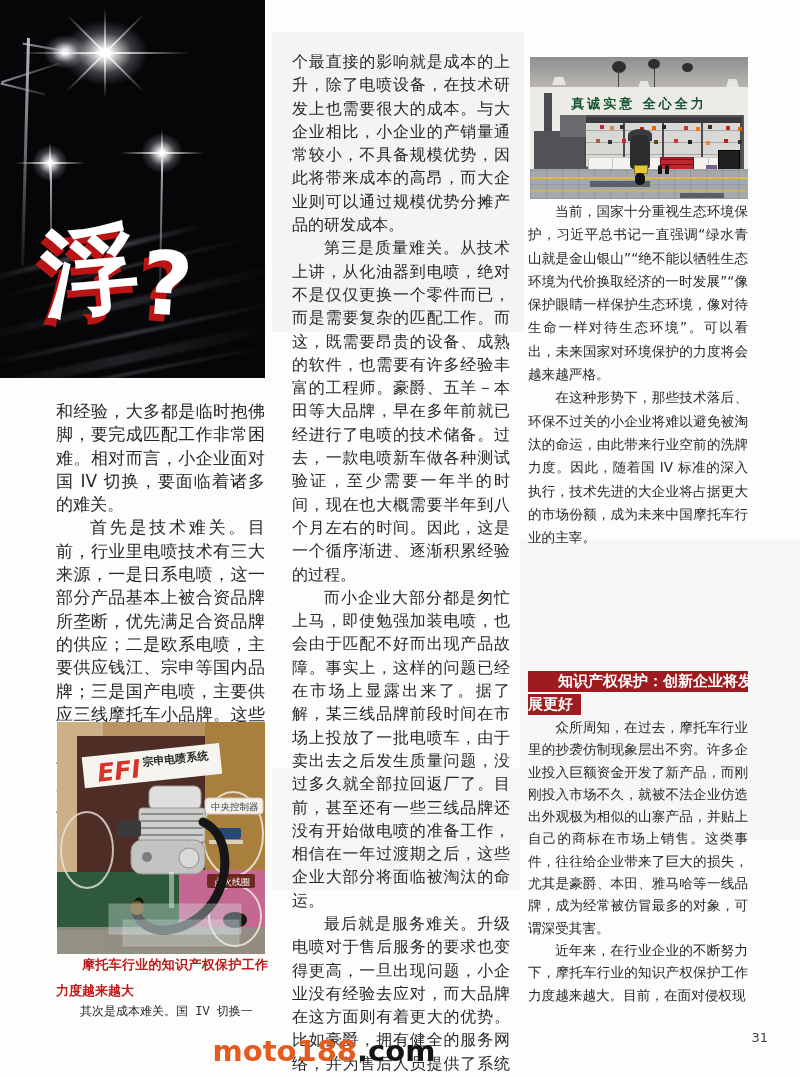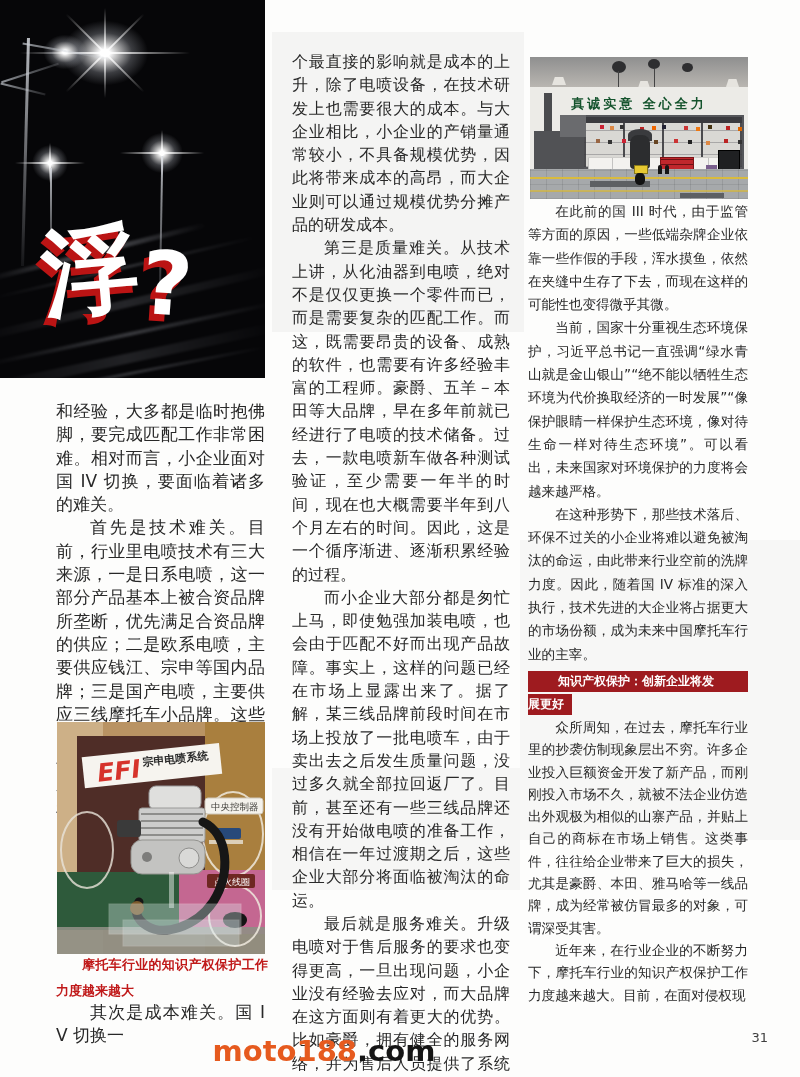--- a/index.html
+++ b/index.html
@@ -14,28 +14,28 @@
   
   .textcol{position:absolute;color:#282828;text-align:justify;word-break:break-all;}
   .textcol p{margin:0;text-indent:2em;}
   .cont p:first-child{text-indent:0;}
   #left-text{left:56px;top:400px;width:209px;font-size:17px;line-height:23.3px;}
   #mid-text{left:292px;top:50px;width:218px;font-size:16px;line-height:23.3px;}
   #right-top-text{left:528px;top:200px;width:220px;font-size:13.6px;line-height:23.3px;}
   #right-bottom-text{left:528px;top:716px;width:220px;font-size:13.6px;line-height:22.3px;}
 
   
-  #section-heading{position:absolute;left:528px;top:671px;width:220px;font-weight:bold;font-size:12px;color:#fff;}
+  #section-heading{position:absolute;left:528px;top:671px;width:220px;font-weight:bold;font-size:15px;color:#fff;}
   #section-heading .hline1{background:#9e1b1f;line-height:19px;padding:1px 0;text-indent:30px;white-space:nowrap;}
   #section-heading .hline2{display:inline-block;background:#9e1b1f;line-height:19px;padding:1px 8px 1px 0;margin-top:2px;white-space:nowrap;}
 
   
   #figure-caption{position:absolute;left:56px;top:952px;width:212px;color:#c01a1a;font-weight:bold;
     font-size:13px;line-height:26px;text-indent:2em;text-align:justify;word-break:break-all;}
-  #left-text-2{left:56px;top:1001px;width:209px;font-size:17px;line-height:23.3px;}
+  #left-text-2{left:56px;top:1001px;width:209px;font-size:12px;line-height:23.3px;font-family:Liberation Mono, monospace;}
 
   
   #hero{position:absolute;left:0;top:0;width:265px;height:378px;background:#060608;overflow:hidden;}
   .burst{position:absolute;border-radius:50%;
     background:radial-gradient(closest-side,#ffffff 0 8%,rgba(255,255,255,.75) 20%,rgba(220,225,235,.25) 45%,rgba(255,255,255,0) 72%);}
   .ray{position:absolute;left:50%;top:50%;height:2px;
     background:linear-gradient(90deg,rgba(255,255,255,0),rgba(255,255,255,.95),rgba(255,255,255,0));}
   .pole{position:absolute;background:linear-gradient(to bottom,rgba(215,218,224,.85),rgba(110,112,118,.15));}
   .arm{position:absolute;background:linear-gradient(90deg,rgba(200,205,212,.7),rgba(200,205,212,.15));height:2px;}
   .streak{position:absolute;filter:blur(1px);
@@ -235,21 +235,20 @@
       <div class="shield"></div>
       <div class="body"></div>
     <div class="plate"></div>
       <div class="wheel"></div>
   </div>
   <div class="sp-boot" style="left:128px;top:108px;"></div>
   <div class="sp-boot" style="left:135px;top:108px;"></div>
 </div>
 
 <div id="right-top-text" class="textcol">
-    <p>在此前的国 III 时代，由于监管等方面的原因，一些低端杂牌企业依靠一些作假的手段，浑水摸鱼，依然在夹缝中生存了下去，而现在这样的可能性也变得微乎其微。</p>
     <p>当前，国家十分重视生态环境保护，习近平总书记一直强调“绿水青山就是金山银山”“绝不能以牺牲生态环境为代价换取经济的一时发展”“像保护眼睛一样保护生态环境，像对待生命一样对待生态环境”。可以看出，未来国家对环境保护的力度将会越来越严格。</p>
     <p>在这种形势下，那些技术落后、环保不过关的小企业将难以避免被淘汰的命运，由此带来行业空前的洗牌力度。因此，随着国 IV 标准的深入执行，技术先进的大企业将占据更大的市场份额，成为未来中国摩托车行业的主宰。</p>
   </div>
 
 <div id="section-heading">
   <div class="hline1">知识产权保护：创新企业将发</div>
   <span class="hline2">展更好</span>
 </div>
 
 <div id="right-bottom-text" class="textcol">

